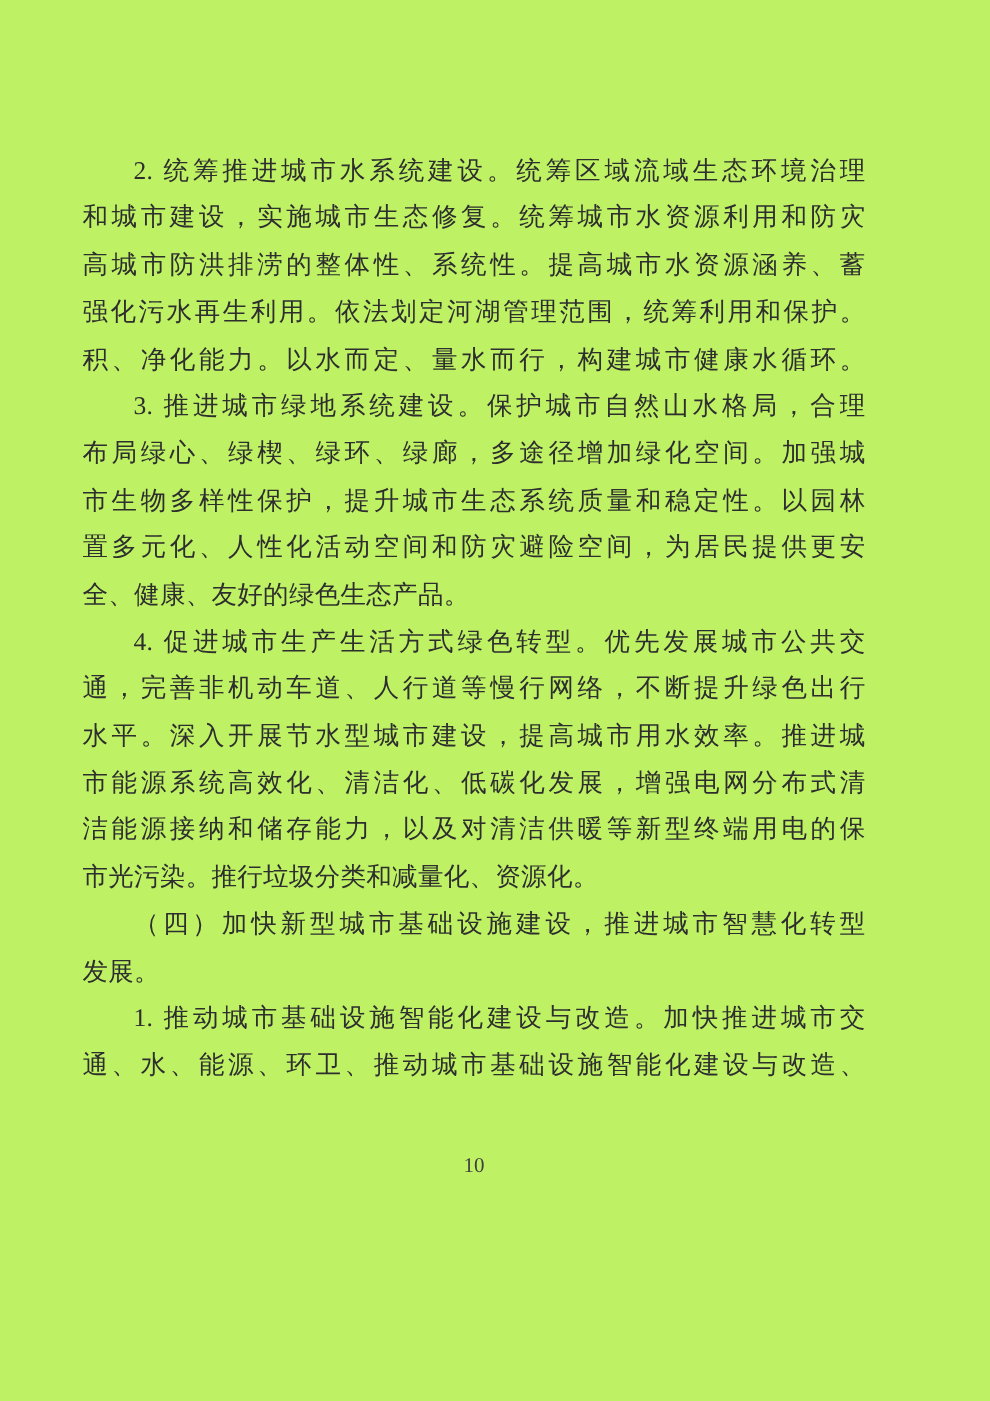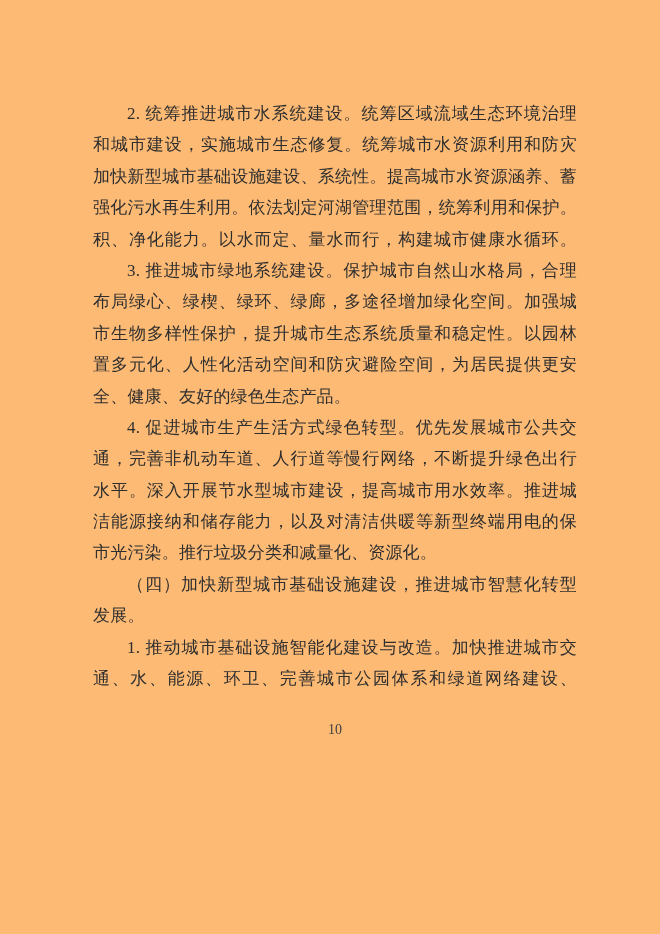--- a/index.html
+++ b/index.html
@@ -6,22 +6,22 @@
   html, body {
     margin: 0;
     padding: 0;
     background: #ffffff;
   }
   .doc-page {
     position: relative;
     box-sizing: border-box;
     width: 660px;
     height: 934px;
-    background: #fdba74;
-    padding: 98px 83px 0 93px;
+    background: #bef264;
+    padding: 98px 83px 0 55px;
     font-family: "Liberation Serif", "DejaVu Serif", serif;
     color: #2e2e2e;
     overflow: hidden;
   }
   .paragraph {
     margin: 0;
     padding: 0;
   }
   .line {
     font-size: 17px;
@@ -35,67 +35,68 @@
   
   .fill {
     text-align-last: justify;
     -moz-text-align-last: justify;
   }
   
   .indent {
     text-indent: 2em;
   }
   .page-footer {
-    margin-top: 26px;
+    margin-top: 42px;
     text-align: center;
   }
   .page-number {
     display: inline-block;
     font-size: 14px;
     line-height: 18px;
     color: #3f3f3f;
     font-family: "Liberation Serif", "DejaVu Serif", serif;
   }
 </style>
 </head>
 <body>
 
 <div class="doc-page">
 
   <div class="paragraph">
     <div class="line fill indent">2. 统筹推进城市水系统建设。统筹区域流域生态环境治理</div>
     <div class="line fill">和城市建设，实施城市生态修复。统筹城市水资源利用和防灾</div>
-    <div class="line fill">加快新型城市基础设施建设、系统性。提高城市水资源涵养、蓄</div>
+    <div class="line fill">高城市防洪排涝的整体性、系统性。提高城市水资源涵养、蓄</div>
     <div class="line fill">强化污水再生利用。依法划定河湖管理范围，统筹利用和保护。</div>
     <div class="line fill">积、净化能力。以水而定、量水而行，构建城市健康水循环。</div>
   </div>
 
   <div class="paragraph">
     <div class="line fill indent">3. 推进城市绿地系统建设。保护城市自然山水格局，合理</div>
     <div class="line fill">布局绿心、绿楔、绿环、绿廊，多途径增加绿化空间。加强城</div>
     <div class="line fill">市生物多样性保护，提升城市生态系统质量和稳定性。以园林</div>
     <div class="line fill">置多元化、人性化活动空间和防灾避险空间，为居民提供更安</div>
     <div class="line">全、健康、友好的绿色生态产品。</div>
   </div>
 
   <div class="paragraph">
     <div class="line fill indent">4. 促进城市生产生活方式绿色转型。优先发展城市公共交</div>
     <div class="line fill">通，完善非机动车道、人行道等慢行网络，不断提升绿色出行</div>
     <div class="line fill">水平。深入开展节水型城市建设，提高城市用水效率。推进城</div>
+    <div class="line fill">市能源系统高效化、清洁化、低碳化发展，增强电网分布式清</div>
     <div class="line fill">洁能源接纳和储存能力，以及对清洁供暖等新型终端用电的保</div>
     <div class="line">市光污染。推行垃圾分类和减量化、资源化。</div>
   </div>
 
   <div class="paragraph">
     <div class="line fill indent">（四）加快新型城市基础设施建设，推进城市智慧化转型</div>
     <div class="line">发展。</div>
   </div>
 
   <div class="paragraph">
     <div class="line fill indent">1. 推动城市基础设施智能化建设与改造。加快推进城市交</div>
-    <div class="line fill">通、水、能源、环卫、完善城市公园体系和绿道网络建设、</div>
+    <div class="line fill">通、水、能源、环卫、推动城市基础设施智能化建设与改造、</div>
   </div>
 
   <div class="page-footer">
     <span class="page-number">10</span>
   </div>
 
 </div>
 
 </body></html>

